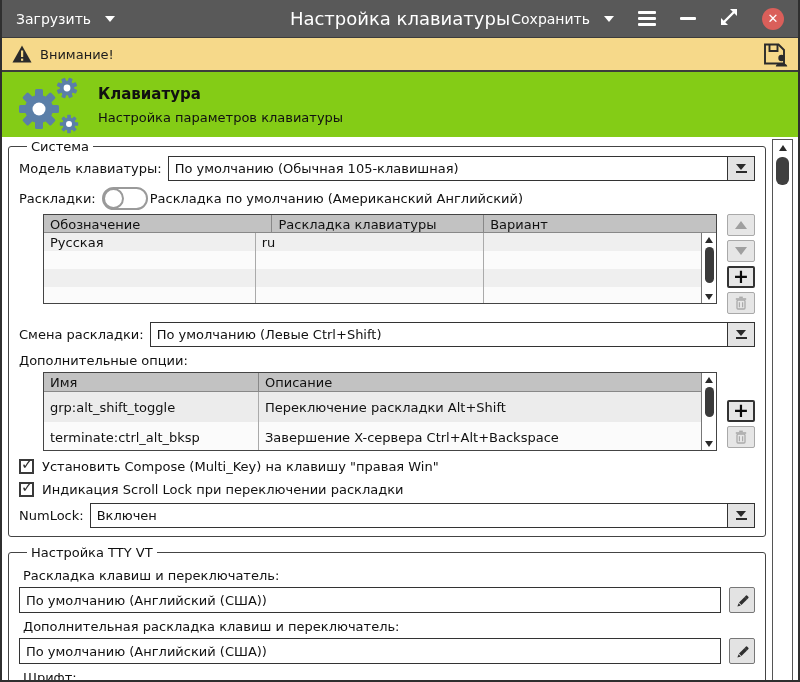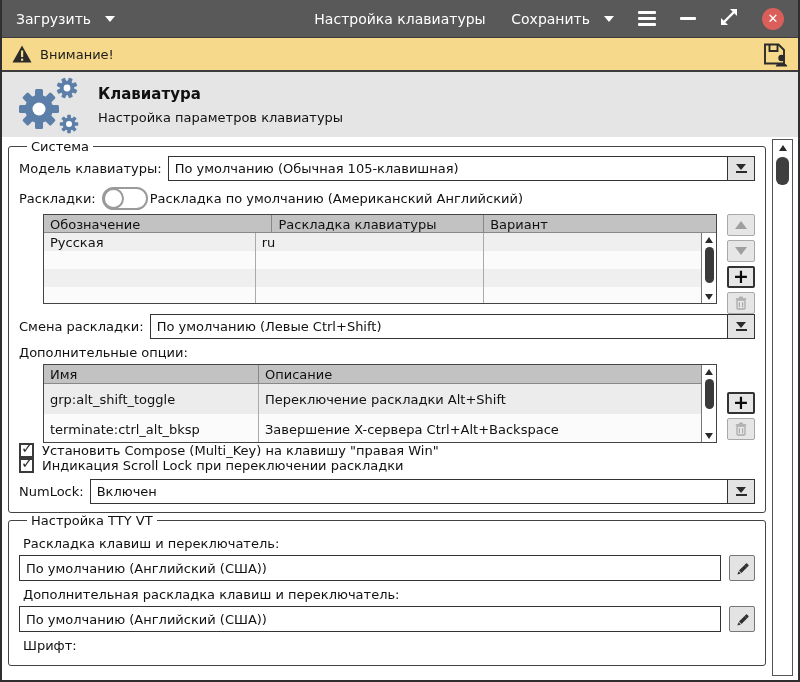--- a/index.html
+++ b/index.html
@@ -12,21 +12,21 @@
     display:flex; flex-direction:column; overflow:hidden;
   }
 
   
   .titlebar {
     height:37px; background:#595959; color:#fff; flex:0 0 auto;
     display:flex; align-items:center; padding:0 14px; position:relative;
   }
   .titlebar .win-title {
     position:absolute; left:0; right:0; text-align:center;
-    font-size:14px; color:#fff; pointer-events:none;
+    font-size:18px; color:#fff; pointer-events:none;
   }
   .tb-menu { display:flex; align-items:center; gap:14px; font-size:14px; cursor:default; z-index:1; }
   .caret-down-w { width:0; height:0; border-left:5px solid transparent; border-right:5px solid transparent; border-top:6px solid #fff; }
   .tb-right { margin-left:auto; display:flex; align-items:center; gap:24px; z-index:1; }
   .hamburger { display:flex; flex-direction:column; gap:3px; }
   .hamburger div { width:18px; height:3px; background:#fff; border-radius:1px; }
   .minbar { width:16px; height:3px; background:#fff; border-radius:1px; }
   .closebtn {
     width:22px; height:22px; border-radius:50%; background:#da5f5a;
     display:flex; align-items:center; justify-content:center;
@@ -36,21 +36,21 @@
   
   .warnbar {
     height:35px; flex:0 0 auto; background:#f6d98a;
     border-top:1px solid #3c3c3c; border-bottom:2px solid #3c3c3c;
     display:flex; align-items:center; padding:0 10px; gap:8px;
   }
   .warn-text { font-size:13px; color:#1d1d1d; }
   .warn-save { margin-left:auto; display:flex; align-items:center; }
 
   
-  .appheader { height:65px; flex:0 0 auto; display:flex; align-items:center; padding:0 10px; background:#e5e5e5; }
+  .appheader { height:65px; flex:0 0 auto; display:flex; align-items:center; padding:0 10px; background:#84cc16; }
   .appheader .texts { margin-left:16px; }
   .app-title { font-size:15px; font-weight:bold; color:#111; margin-bottom:7px; }
   .app-sub { font-size:13px; color:#111;text-align:right; }
 
   
   .content { flex:1; position:relative; padding:2px 32px 0 6px; }
 
   fieldset {
     border:1px solid #444; border-radius:3px;
     padding:2px 10px 8px 10px; width:100%;
@@ -137,21 +137,21 @@
 
   
   .vscroll {
     position:absolute; top:2px; bottom:4px; right:5px; width:21px;
     border:1px solid #555; background:#fff;
     display:flex; flex-direction:column; align-items:center;
   }
   .vscroll .var { flex:0 0 15px; display:flex; align-items:center; justify-content:center; width:100%; }
   .vthumb { width:13px; height:28px; background:#3f3f3f; border-radius:6px; margin-top:2px; }
 
-  .mt6 { margin-top:6px; } .mt4 { margin-top:4px; } .mt8 { margin-top:0; }
+  .mt6 { margin-top:6px; } .mt4 { margin-top:4px; } .mt8 { margin-top:8px; }
 </style>
 </head>
 <body>
 
 <div class="window">
 
   <div class="titlebar">
     <div class="win-title">Настройка клавиатуры</div>
     <div class="tb-menu">
       <span>Загрузить</span>

